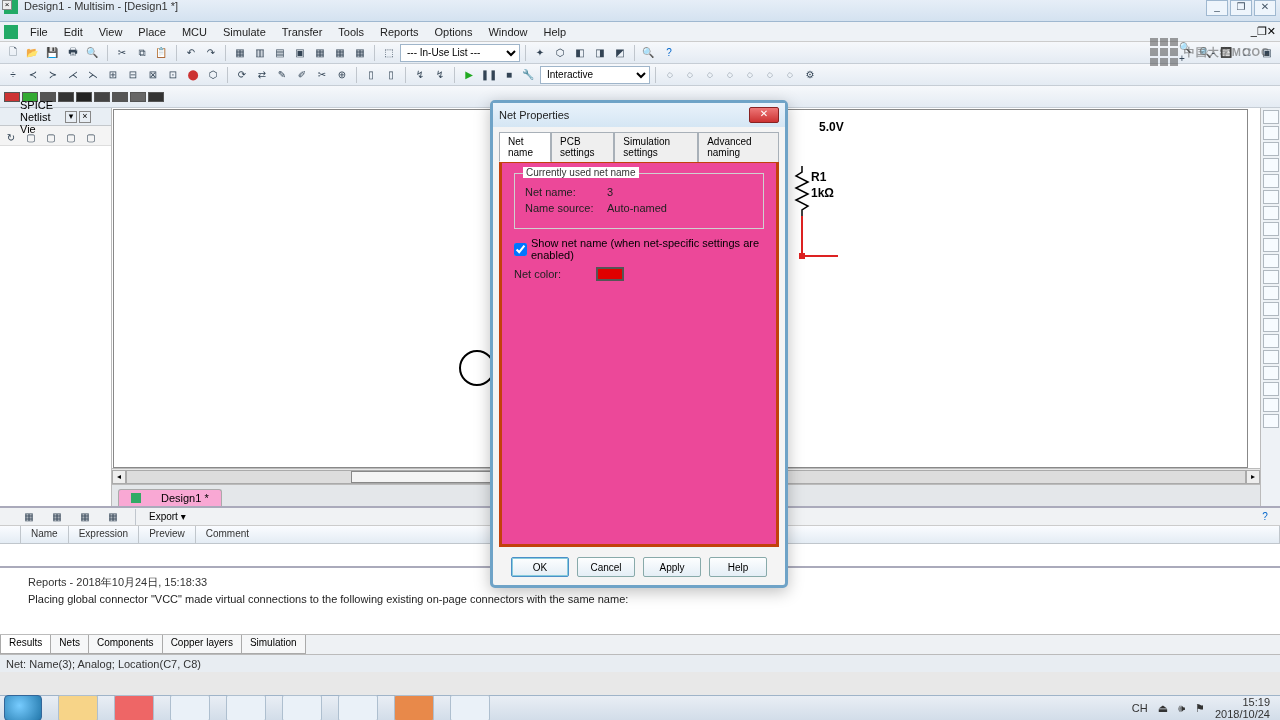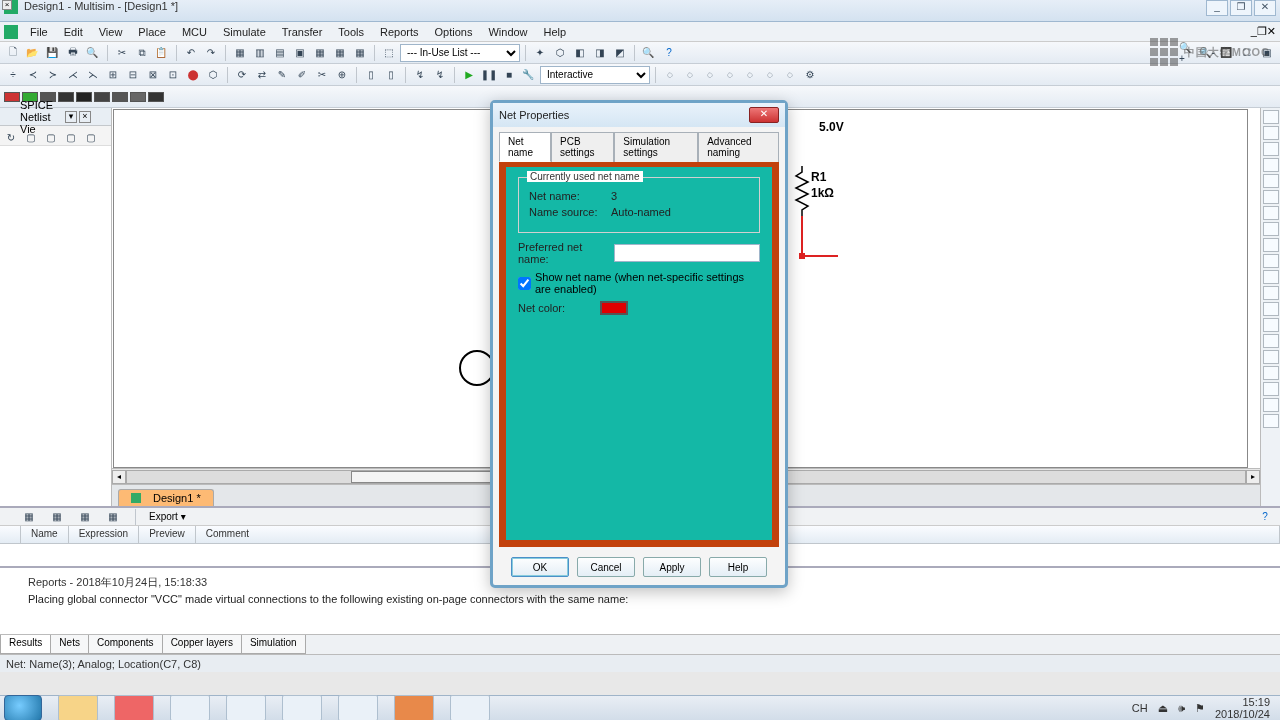--- a/index.html
+++ b/index.html
@@ -39,21 +39,21 @@
   #fff;
   position: relative;
   margin: 1px 12px 0 1px;
   border: 1px solid #888;
 }
 .hscroll { height: 16px; background: #e8e8e8; display: flex; align-items: center; border-top: 1px solid #bbb; }
 .hscroll .sbtn { width: 14px; height: 14px; border: 1px solid #aaa; background: #eee; text-align: center; line-height: 12px; font-size: 8px; }
 .hscroll .strack { flex: 1; height: 14px; background: #ddd; border: 1px solid #aaa; position: relative; }
 .hscroll .sthumb { position: absolute; left: 20%; width: 30%; height: 100%; background: #f4f4f4; border: 1px solid #888; }
 .canvas-tabs { height: 22px; display: flex; align-items: flex-end; padding-left: 6px; background: #e4e7ea; border-top: 1px solid #bbb; }
-.canvas-tab { padding: 2px 12px; background: #fdba74; border: 1px solid #aaa; border-bottom: none; border-radius: 3px 3px 0 0; font-size: 10px; display: flex; align-items: center; gap: 12px; }
+.canvas-tab { padding: 2px 12px; background: #f9a8d4; border: 1px solid #aaa; border-bottom: none; border-radius: 3px 3px 0 0; font-size: 10px; display: flex; align-items: center; gap: 20px; }
 .canvas-tab .cicon { width: 10px; height: 10px; background: #3a6; }
 
 
 .rightbar { width: 20px; background: #eef2f6; border-left: 1px solid #bbb; display: flex; flex-direction: column; align-items: center; padding-top: 2px; gap: 2px; }
 .rbtn { width: 16px; height: 14px; border: 1px solid #b0b8c0; background: #f7fbff; }
 
 
 .comp-text { position: absolute; font-size: 12px; font-weight: bold; color: #000; }
 .comp-shape { position: absolute; }
 .rednode { width: 6px; height: 6px; background: #d22; position: absolute; }
@@ -86,21 +86,21 @@
 .tray .clock { text-align: right; line-height: 1.1; }
 
 
 .dialog { position: absolute; left: 490px; top: 100px; width: 298px; height: 488px; border: 3px solid #6fa3c7; border-radius: 5px; background: #f4f4f4; box-shadow: 0 4px 16px rgba(0,0,0,0.25); display: flex; flex-direction: column; }
 .dialog .dtitle { height: 24px; background: linear-gradient(#e9f2fb,#d5e6f4); display: flex; align-items: center; padding: 0 6px; color: #222; }
 .dialog .dtitle .dt { flex: 1; }
 .dialog .dtitle .dclose { width: 30px; height: 16px; background: linear-gradient(#e77,#c33); border: 1px solid #822; border-radius: 2px; color: #fff; text-align: center; line-height: 12px; font-size: 10px; }
 .dialog .dtabs { display: flex; padding: 4px 6px 0 6px; gap: 0; margin-bottom:-1px; }
 .dialog .dtab { padding: 3px 8px; border: 1px solid #a8b0b8; background: #efefef; font-size: 10px; border-bottom: none; position: relative; top:1px; }
 .dialog .dtab.active { background: #fff; border-bottom: 1px solid #fff; z-index: 2; }
-.dialog .dbody { flex: 1; margin: 0 6px 4px 6px; background: #14b8a6; border: 7px solid #c2410c; padding: 10px 12px; }
+.dialog .dbody { flex: 1; margin: 0 6px 4px 6px; background: #ec4899; border: 3px solid #c2410c; padding: 10px 12px; }
 .dialog .group { border: 1px solid #d0d0d0; padding: 8px 10px 10px 10px; margin-bottom: 8px; position: relative; }
 .dialog .group .glabel { position: absolute; top: -7px; left: 8px; background: #fff; padding: 0 3px; font-size: 10px; color: #333; }
 .dialog .frow { display: flex; align-items: center; margin: 4px 0; font-size: 10px; color: #222; gap: 6px; }
 .dialog .frow .flabel { width: 76px; }
 .dialog .frow input[type=text] { flex: 1; height: 18px; border: 1px solid #9fb5ca; padding: 0 3px; font-size: 10px; }
 .dialog .ck { display: flex; align-items: center; gap: 4px; font-size: 10px; margin: 6px 0; }
 .dialog .colorbtn { width: 28px; height: 14px; border: 2px solid #555; background: #e00; }
 .dialog .dbtns { display: flex; justify-content: center; gap: 8px; padding: 6px 8px 8px; }
 .dialog .dbtn { width: 58px; height: 20px; border: 1px solid #8aa; background: linear-gradient(#fdfeff,#e4eef6); border-radius: 2px; font-size: 10px; }
 .dialog .dbtn.primary { border: 1px solid #4a90c8; box-shadow: 0 0 0 1px #8cd inset; }
@@ -414,24 +414,20 @@
       <div class="glabel">Currently used net name</div>
       <div class="frow">
         <span class="flabel">Net name:</span>
         <span>3</span>
       </div>
       <div class="frow">
         <span class="flabel">Name source:</span>
         <span>Auto-named</span>
       </div>
     </div>
-    <div class="frow">
-      <span class="flabel" style="width:90px">Preferred net name:</span>
-      <input type="text" value="" style="">
-    </div>
     <div class="ck">
       <input type="checkbox" checked="" style="">
       <span>Show net name (when net-specific settings are enabled)</span>
     </div>
     <div class="frow">
       <span class="flabel">Net color:</span>
       <div class="colorbtn" style="background:#e00000"></div>
     </div>
   </div>
   <div class="dbtns">

